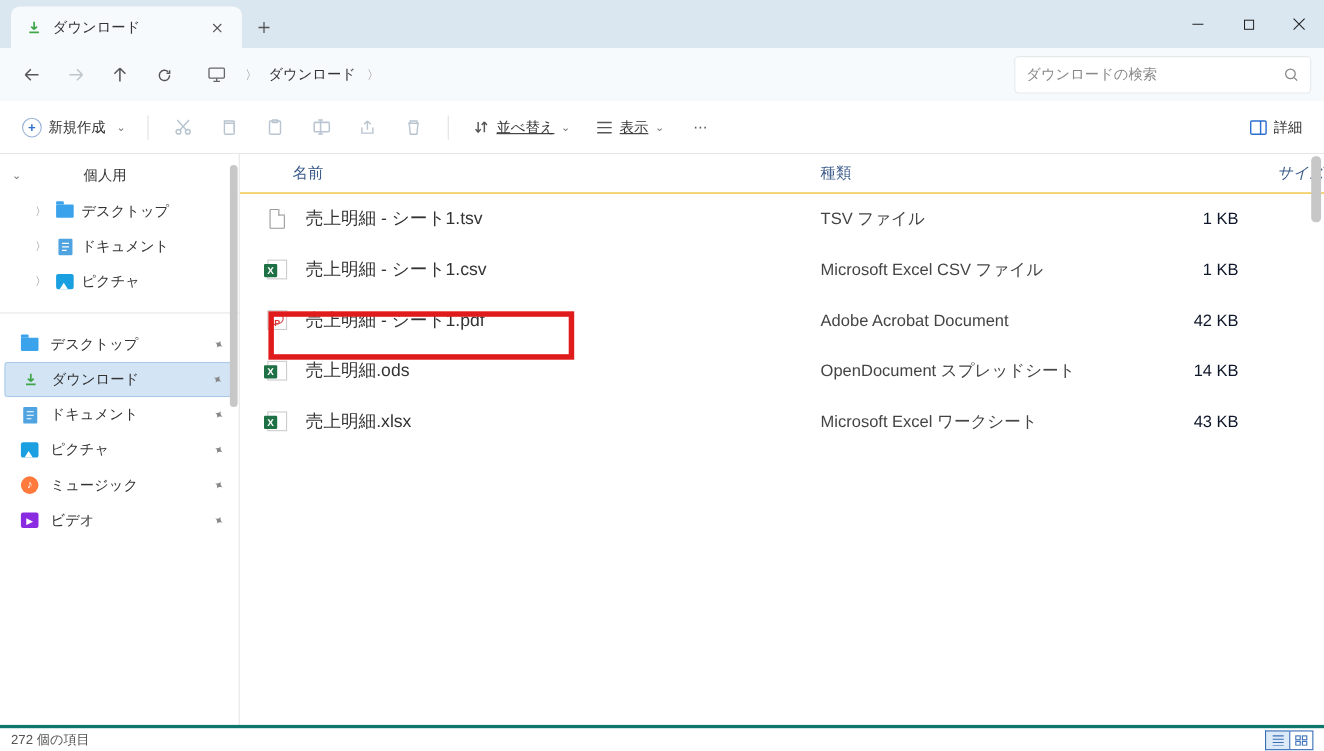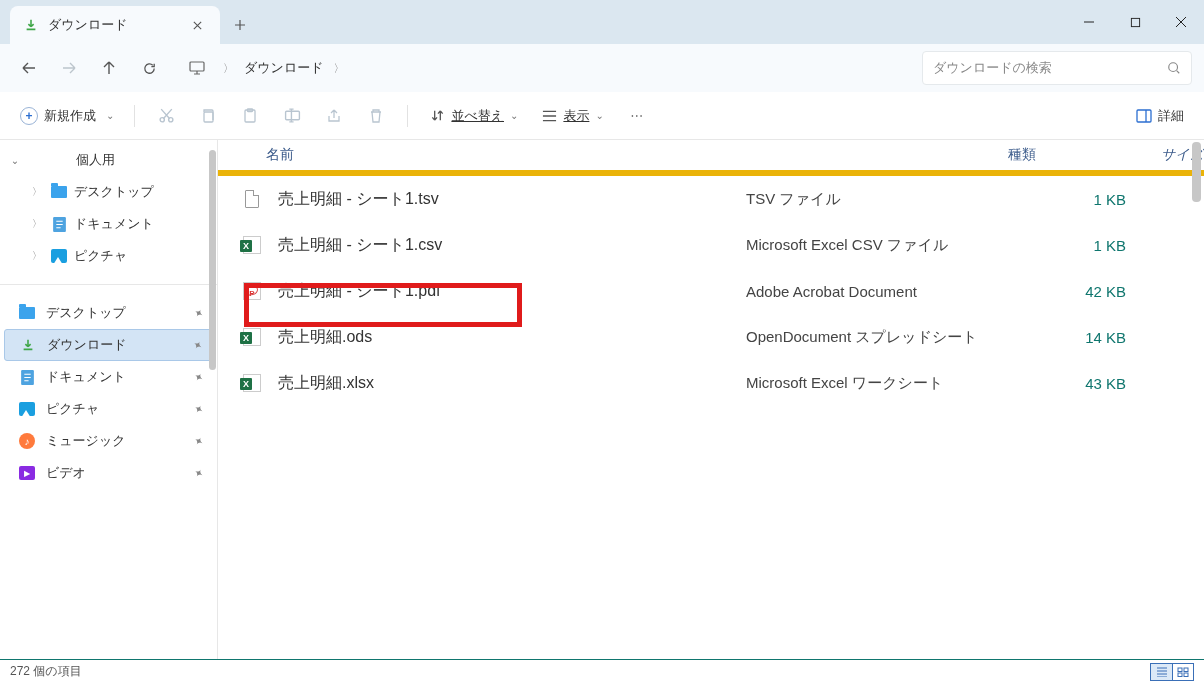--- a/index.html
+++ b/index.html
@@ -61,34 +61,34 @@
 .sidebar-scroll .thumb { position:absolute; right:0; top:10px; width:7px; height:220px; background:#c7c7c7; border-radius:4px; }
 
 .quick-item { display: flex; align-items: center; height: 32px; padding: 0 10px 0 18px; gap: 10px; color: #333; position: relative; }
 .quick-item.active { background: #d3e4f5; border:1px solid #a9c8e8; border-radius:3px; margin:0 4px; padding-left:14px;}
 .quick-item .qicon { width: 18px; height: 18px; display:flex; align-items:center; justify-content:center; }
 .quick-item .pin { position: absolute; right: 14px; color: #888; font-size: 11px; transform: rotate(30deg); }
 .quick-item.active .pin { right: 10px; }
 
 
 .filelist { flex: 1; position: relative; overflow:hidden; }
-.columns { display: flex; height: 36px; align-items: center; border-bottom: 6px solid #eab308; padding: 0 0 0 48px; color: #3a5a8a; font-size: 14px; }
+.columns { display: flex; height: 36px; align-items: center; border-bottom: 1px solid #eab308; padding: 0 0 0 48px; color: #3a5a8a; font-size: 14px; }
 .col-name { width: 480px; }
-.col-type { width: 290px; text-align: right; }
+.col-type { width: 290px; }
 .col-size { flex:1; text-align:right;font-style:italic; }
 .file-row { display: flex; align-items: center; height: 46px; padding-left: 22px; }
 .file-row .row-icon { width: 24px; height: 24px; margin-right: 14px; display:flex; align-items:center; justify-content:center; }
 .file-row .name { width: 468px; font-size: 16px; color: #333; }
 .file-row .type { width: 290px; font-size: 15px; color: #444; }
-.file-row .size { width: 110px; text-align: right; font-size: 15px; color: #0f766e; padding-right:20px; }
+.file-row .size { width: 110px; text-align: right; font-size: 15px; color: #0f172a; padding-right:20px; }
 .highlight-rect { position:absolute; left: 244px; top: 283px; width: 278px; height: 44px; border:5px solid #e01b1b; z-index:5; pointer-events:none; }
 .fl-scroll { position:absolute; right:3px; top:2px; width:9px; height:60px; background:#c7c7c7; border-radius:4px; }
 
 
-.statusbar { position: absolute; bottom: 0; left: 0; right: 0; height: 24px; border-top: 1px solid #0f766e; display: flex; align-items: center; padding: 0 10px; font-size: 12px; color: #555; background:#fff;}
+.statusbar { position: absolute; bottom: 0; left: 0; right: 0; height: 24px; border-top: 3px solid #0f766e; display: flex; align-items: center; padding: 0 10px; font-size: 12px; color: #555; background:#fff;}
 .statusbar .sb-spacer { flex:1; }
 .view-toggle { display:flex; gap:0; }
 .vt-btn { width:22px; height:18px; border:1px solid #3a6fb7; display:flex; align-items:center; justify-content:center; }
 .vt-btn.active { background:#dce9f7; }
 .vt-btn:first-child { border-right:none; }
 
 
 .ic-folder-blue { width:16px; height:12px; background:#3ba3ec; border-radius:1px; position:relative; }
 .ic-folder-blue::before { content:''; position:absolute; top:-3px; left:0; width:7px; height:3px; background:#3ba3ec; border-radius:1px 1px 0 0; }
 .ic-doc { width:14px; height:18px; border:1.3px solid #999; border-radius:1px; position:relative; background:#fff;}

